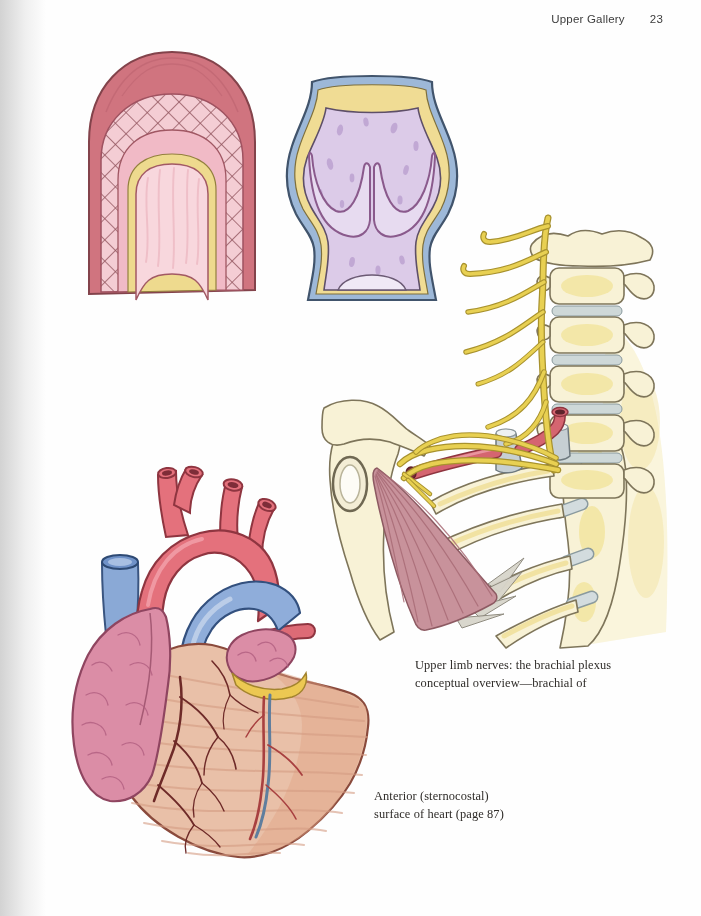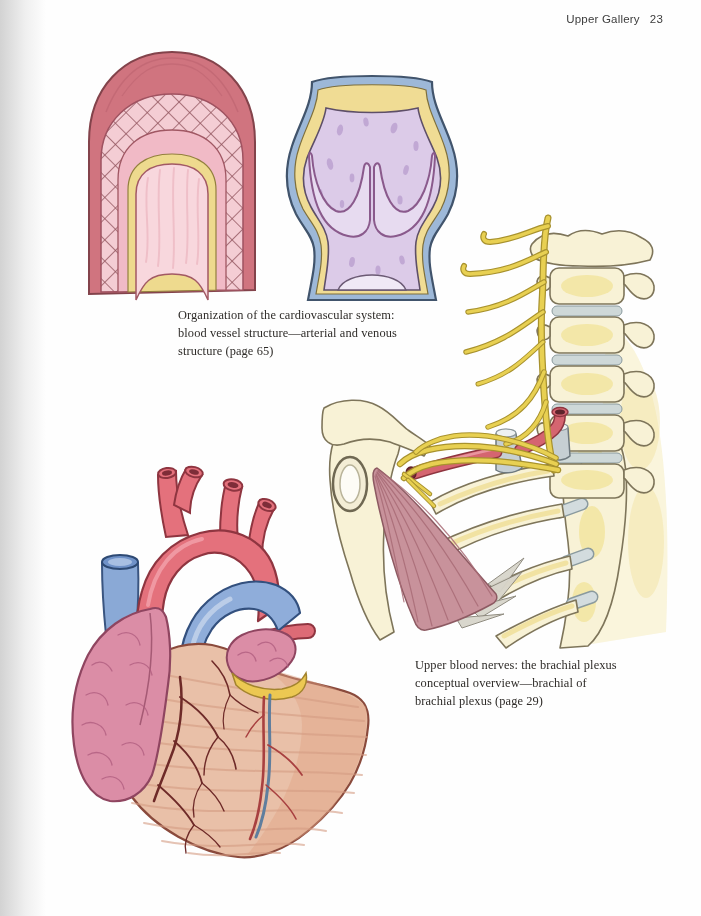--- a/index.html
+++ b/index.html
@@ -9,21 +9,21 @@
   }
   .page::before{
     content:"";position:absolute;left:0;top:0;bottom:0;width:46px;
     background:linear-gradient(to right, rgba(110,110,110,.30), rgba(110,110,110,.10) 55%, rgba(255,255,255,0));
     pointer-events:none;z-index:5;
   }
   .running-head{
     position:absolute;top:13px;right:38px;z-index:2;
     font-family:"Liberation Sans", sans-serif;font-size:11.5px;color:#3c3c3c;letter-spacing:.2px;
   }
-  .running-head .pagenum{margin-left:10px;}
+  .running-head .pagenum{margin-left:25px;}
   .caption{
     position:absolute;z-index:2;color:#2e2b28;font-size:12.4px;line-height:18px;letter-spacing:.1px;
   }
   .fig{position:absolute;z-index:1;}
   svg{display:block;overflow:visible;}
   
   .nu{fill:none;stroke:#a8922e;stroke-linecap:round;stroke-linejoin:round;}
   .no{fill:none;stroke:#e8d052;stroke-linecap:round;stroke-linejoin:round;}
   .bone{fill:#f8f2d6;stroke:#7e755a;stroke-width:1.6;stroke-linejoin:round;}
   .blush{fill:#f2e398;opacity:.75;}
@@ -355,26 +355,24 @@
         <path class="cor" style="stroke-width:1.8" d="M96,340 C110,352 124,366 132,380"></path>
         <path class="cor" style="stroke-width:1.4" d="M132,380 C142,386 152,394 158,402"></path>
         <path class="cor" style="stroke-width:1.3" d="M132,380 C124,390 122,400 124,408"></path>
         <path class="cor" style="stroke-width:1.6" d="M150,216 C160,226 166,238 168,250"></path>
         <path class="cor" style="stroke-width:1.3" d="M168,250 C176,258 186,264 196,268"></path>
         <path class="cor" style="stroke-width:1.2" d="M168,250 C162,262 160,274 162,284"></path>
       </g>
     </svg>
   </div>
 
-  <div class="caption" style="left:178px;top:306px;width:252px;">
-    <div>Organization of the cardiovascular system:</div>
-    <div>blood vessel structure—arterial and venous</div>
-    <div>structure (page 65)</div>
-  </div>
 
   <div class="caption" style="left:415px;top:656px;width:225px;">
-    <div>Upper blood nerves: the brachial plexus</div>
+    <div>Upper limb nerves: the brachial plexus</div>
     <div>conceptual overview—brachial of</div>
-    <div>brachial plexus (page 29)</div>
-  </div>
-
+  </div>
+
+  <div class="caption" style="left:374px;top:787px;width:190px;">
+    <div>Anterior (sternocostal)</div>
+    <div>surface of heart (page 87)</div>
+  </div>
 
 </div>
 
 </body></html>

